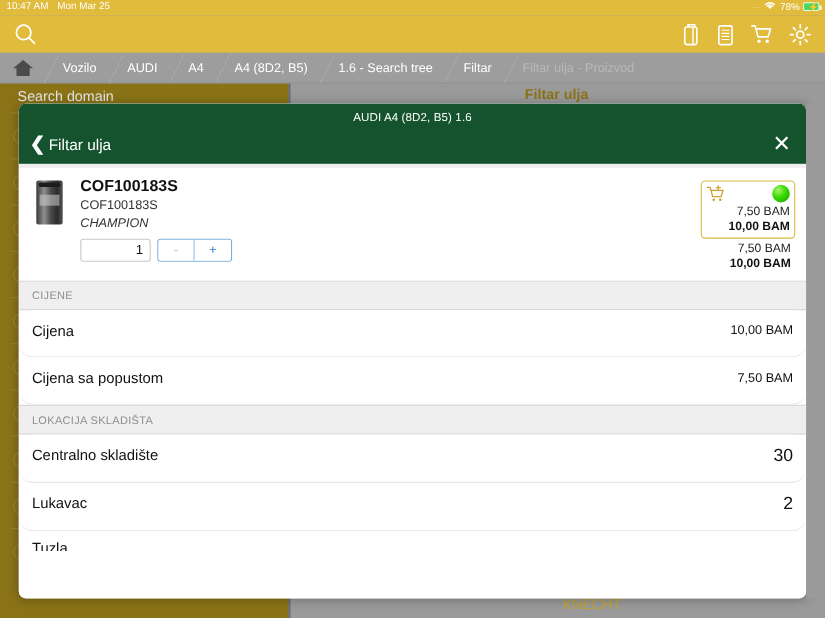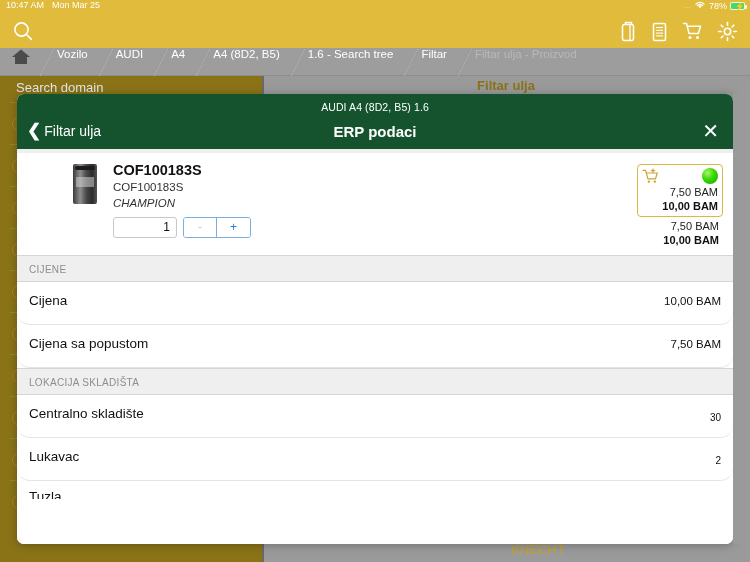--- a/index.html
+++ b/index.html
@@ -40,21 +40,21 @@
   .toolbar .tb-right { margin-left: auto; margin-right: 12px; display: flex; gap: 14px; align-items: center; }
   .ico { display:block; }
 
   
   .crumbbar {
     position: absolute; top: 48px; left: 0; width: 750px; height: 28px;
     background: #9d9d9d; display: flex; align-items: stretch;
     border-bottom: 1px solid #8d8d8d;
   }
   .crumb {
-    position: relative; display: flex; 
+    position: relative; display: flex; align-items: center;
     padding: 0 12px 0 16px; font-size: 11.5px; color: #ffffff;
     white-space: nowrap;
   }
   .crumb.home { padding: 0 10px 0 11px; }
   .crumb.dim { color: #b9b9b9; }
   .crumb:not(.home):before {
     content:""; position:absolute; left:-1px; top:0; width: 14px; height: 28px;
     background: linear-gradient(to bottom right, transparent 49.4%, #b4b4b4 49.4%, #b4b4b4 51%, transparent 51%);
   }
 
@@ -113,21 +113,21 @@
     position:absolute; right:14px; color:#ffffff; font-size:20px; line-height:18px;
     font-weight:300;
   }
   .modal-sep { height:4px; background:#efefef; }
 
   
   .modal-body { flex:1 1 auto; overflow:hidden; position:relative; background:#ffffff; }
 
   
   .prod {
-    display:flex; padding:9px 10px 8px 12px; background:#fff; position:relative;margin-left:40px;
+    display:flex; padding:9px 10px 8px 12px; background:#fff; position:relative;
   }
   .prod-thumb { width:32px; height:46px; flex:0 0 auto; margin-right:12px; position:relative; }
   .filter-img {
     position:absolute; left:4px; top:2px; width:24px; height:40px; border-radius:2px;
     background: linear-gradient(to right,#3a3a3a 0%,#6d6d6d 18%,#8e8e8e 30%,#4a4a4a 55%,#2b2b2b 80%,#555 100%);
   }
   .filter-img:before {
     content:""; position:absolute; left:2px; right:2px; top:2px; height:4px;
     background:#1c1c1c; border-radius:2px;
   }
@@ -179,21 +179,21 @@
     padding:8px 0 6px 12px;
   }
   .row {
     display:flex; align-items:flex-start; justify-content:space-between;
     padding:11px 12px 11px 12px; font-size:13.5px; color:#111;
     border-bottom:1px solid #e4e4e4; background:#fff; min-height:43px;border-radius:13px;
   }
   .row:last-child { border-bottom:none; }
   .row .rv { font-size:11.5px; color:#111; white-space:nowrap; padding-top:2px; }
   .row.stock { padding-bottom:14px; }
-  .row.stock .rv { align-self:flex-end; font-size:10px; padding-top:0; }
+  .row.stock .rv { align-self:flex-end; font-size:16px; padding-top:0; }
   .row.clip { min-height:18px; padding-top:8px; padding-bottom:0; overflow:hidden; height:18px; }
 
   
   .right-gutter {
     position:absolute; top:94px; left:733px; width:17px; height:450px; background:#9a9a9a;
   }
 </style>
 </head>
 <body>
 
@@ -349,21 +349,20 @@
 
   <div class="modal">
 
     <div class="modal-head">
       <div class="modal-sub">AUDI A4 (8D2, B5) 1.6</div>
       <div class="modal-barrow">
         <div class="modal-back">
           <span class="chev">❮</span>
           <span>Filtar ulja</span>
         </div>
-        <div class="modal-title">ERP podaci</div>
         <div class="modal-close">✕</div>
       </div>
     </div>
     <div class="modal-sep"></div>
 
     <div class="modal-body">
 
       <div class="prod">
         <div class="prod-thumb">
           <div class="filter-img"></div>

